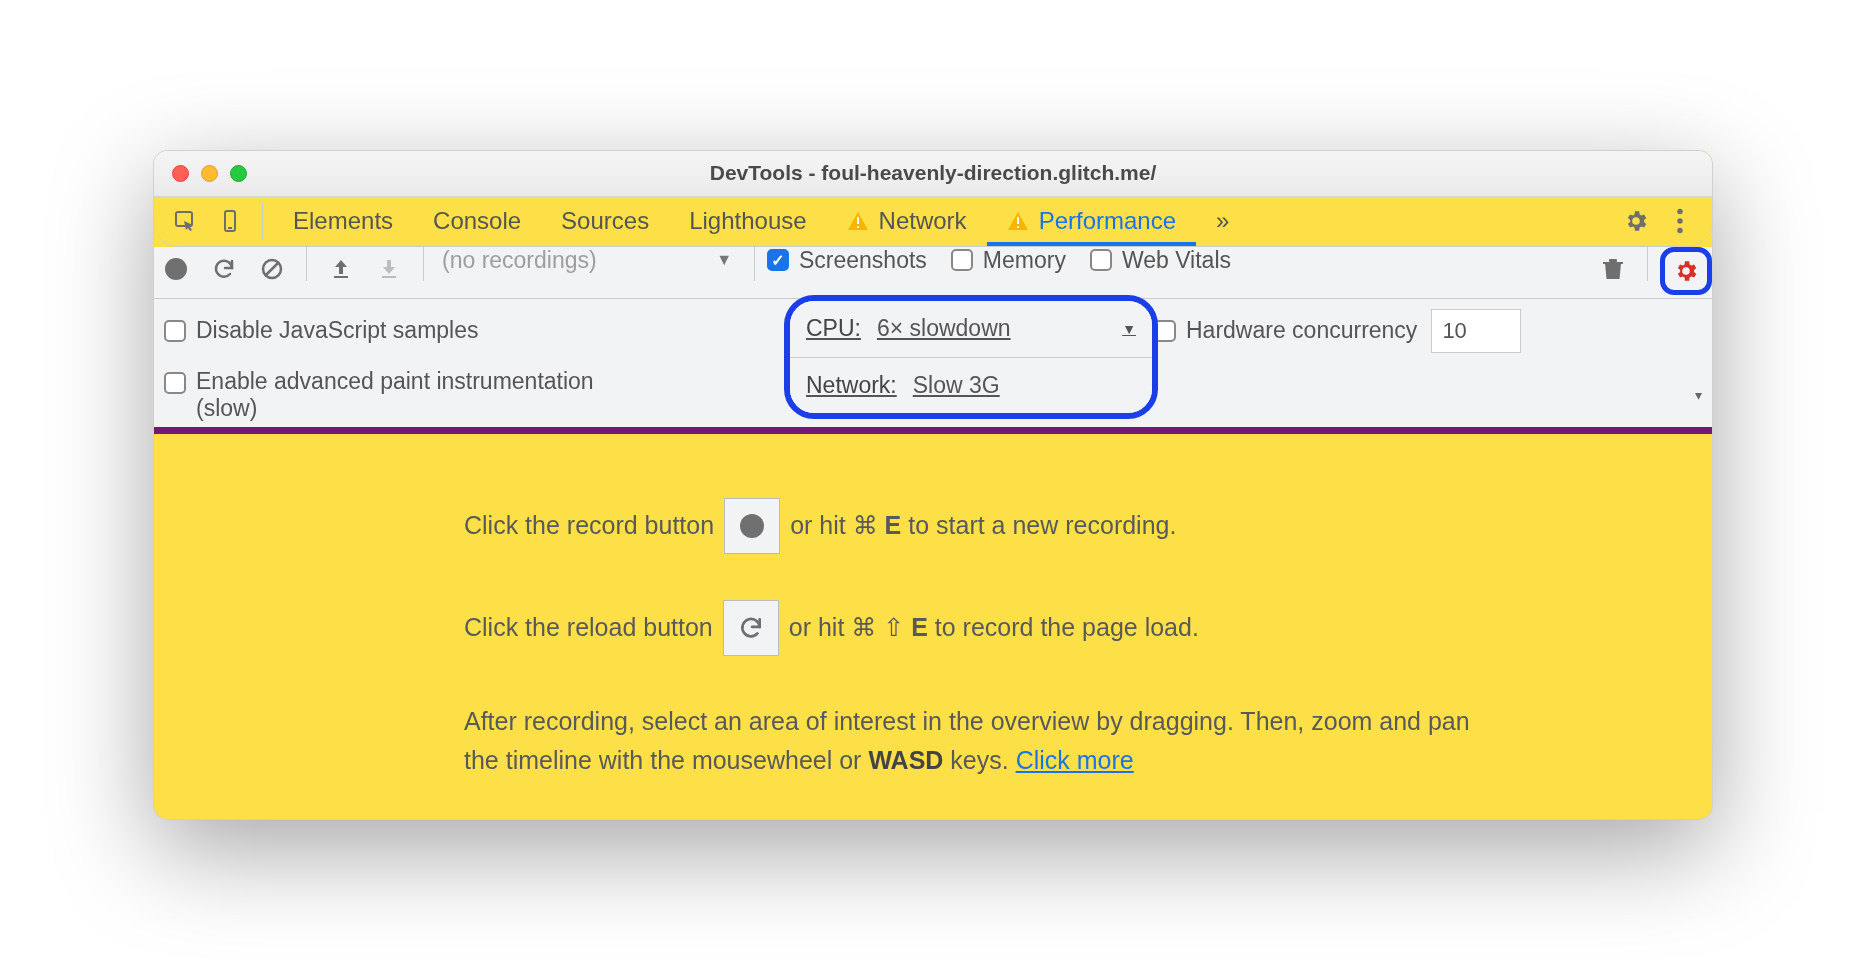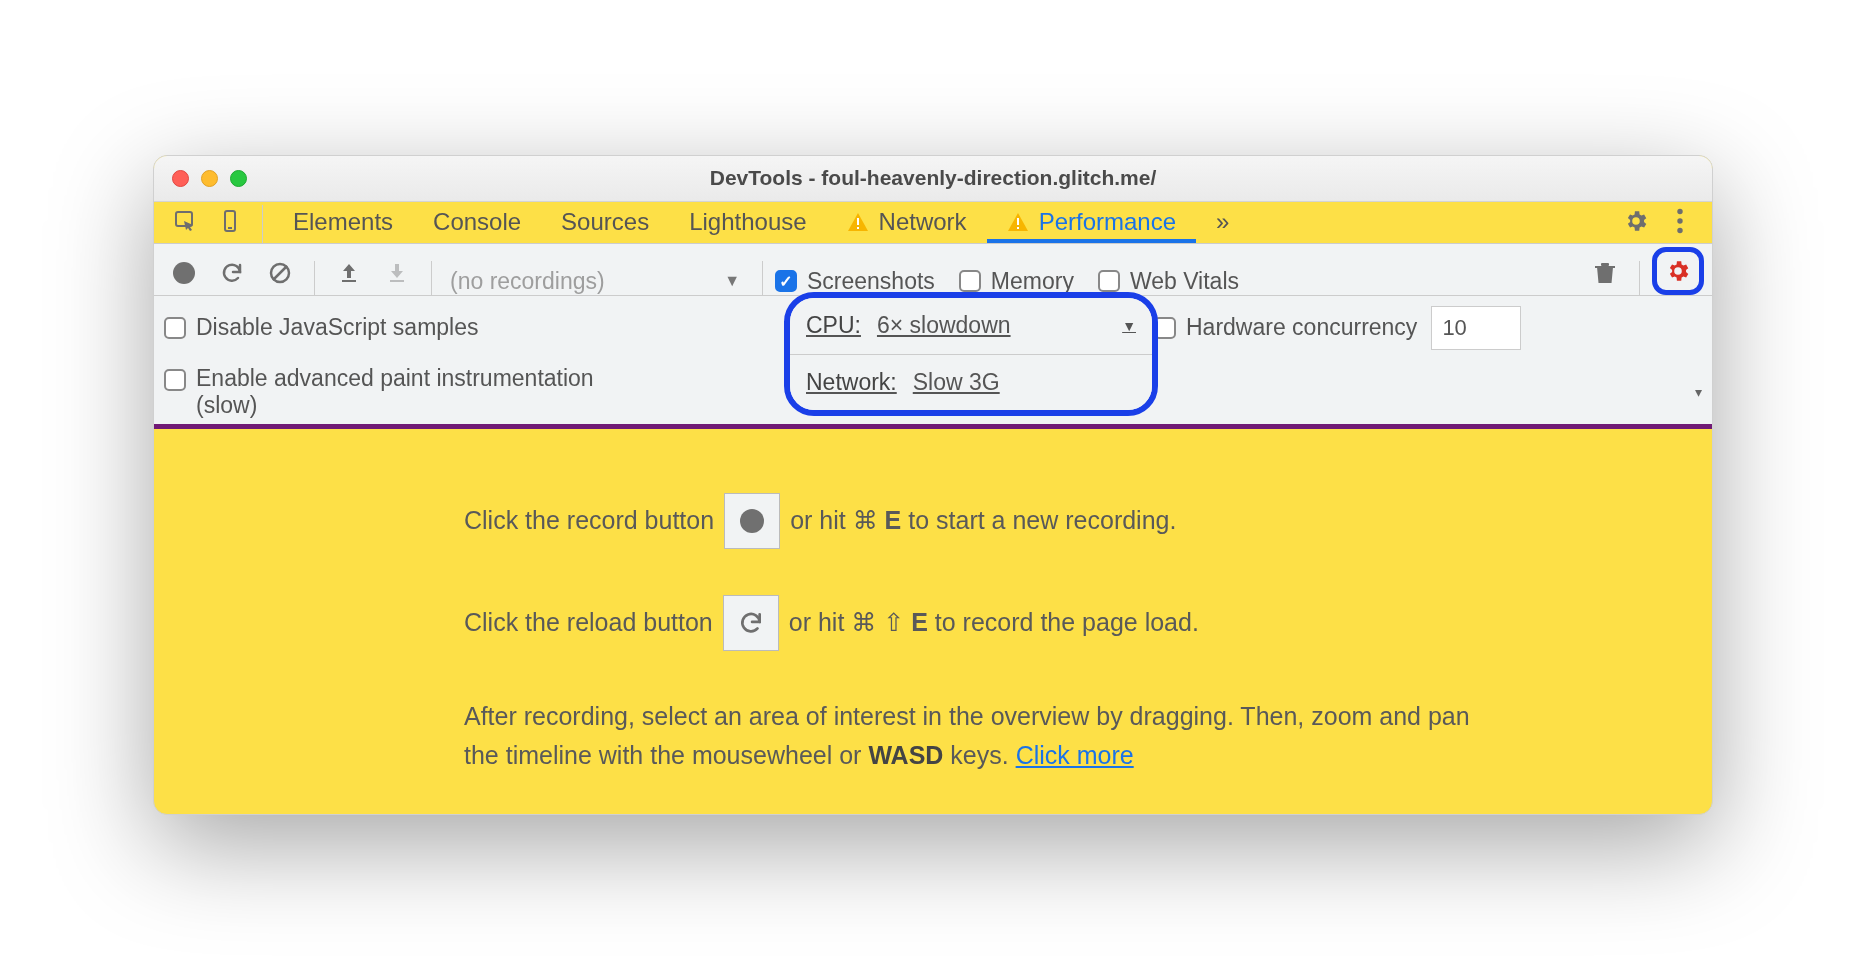--- a/index.html
+++ b/index.html
@@ -45,27 +45,28 @@
     position: absolute;
     left: 0; right: 0;
     text-align: center;
     font-size: 21px;
     color: #4a4a4a;
     font-weight: 600;
     pointer-events: none;
   }
   
   .tabs {
-    height: 42px;
+    height: 50px;
     border-bottom: 1px solid #ccc;
     display: flex;
-    align-items: flex-end;
+    align-items: center;
     font-size: 24px;
     color: #555;
     padding: 0 10px;
+    border-radius: 24px;
   }
   .tb-btn {
     width: 44px; height: 44px;
     display: flex; align-items: center; justify-content: center;
     color: #6e6e6e;
     cursor: pointer;
   }
   .tb-sep { width: 1px; height: 38px; background:#ccc; margin: 0 10px; }
   .tab {
     padding: 0 20px;
@@ -80,24 +81,24 @@
     color: #1a73e8;
     box-shadow: inset 0 -4px 0 #1a73e8;
   }
   .tabs-spacer { flex: 1; }
   
   .toolbar {
     height: 52px;
     border-bottom: 1px solid #ccc;
     background: #f1f3f4;
     display: flex;
-    align-items: flex-end;
+    align-items: flex-start;
     font-size: 23px;
     color: #555;
-    padding: 0 8px;
+    padding: 0 0;
     gap: 4px;
   }
   .rec-dot {
     width: 22px; height: 22px; border-radius: 50%;
     background: #707070;
   }
   .tool-ico {
     width: 44px; height: 44px;
     display: flex; align-items: center; justify-content: center;
     color:#6f6f6f;
@@ -133,21 +134,21 @@
   .red-gear-wrap {
     border: 5px solid #1a3fe8;
     border-radius: 14px;
     padding: 2px 4px;
     display:flex; align-items:center; justify-content:center;
   }
   .red-gear { color:#d93025; }
   
   .settings {
     background:#f1f3f4;
-    border-bottom:5px solid #701a75;
+    border-bottom:7px solid #701a75;
     font-size:23px;
     color:#555;
   }
   .srow {
     display:flex;
     align-items:center;
     min-height:60px;
     padding: 4px 10px;
   }
   .srow .chk { margin-right: 0; }

